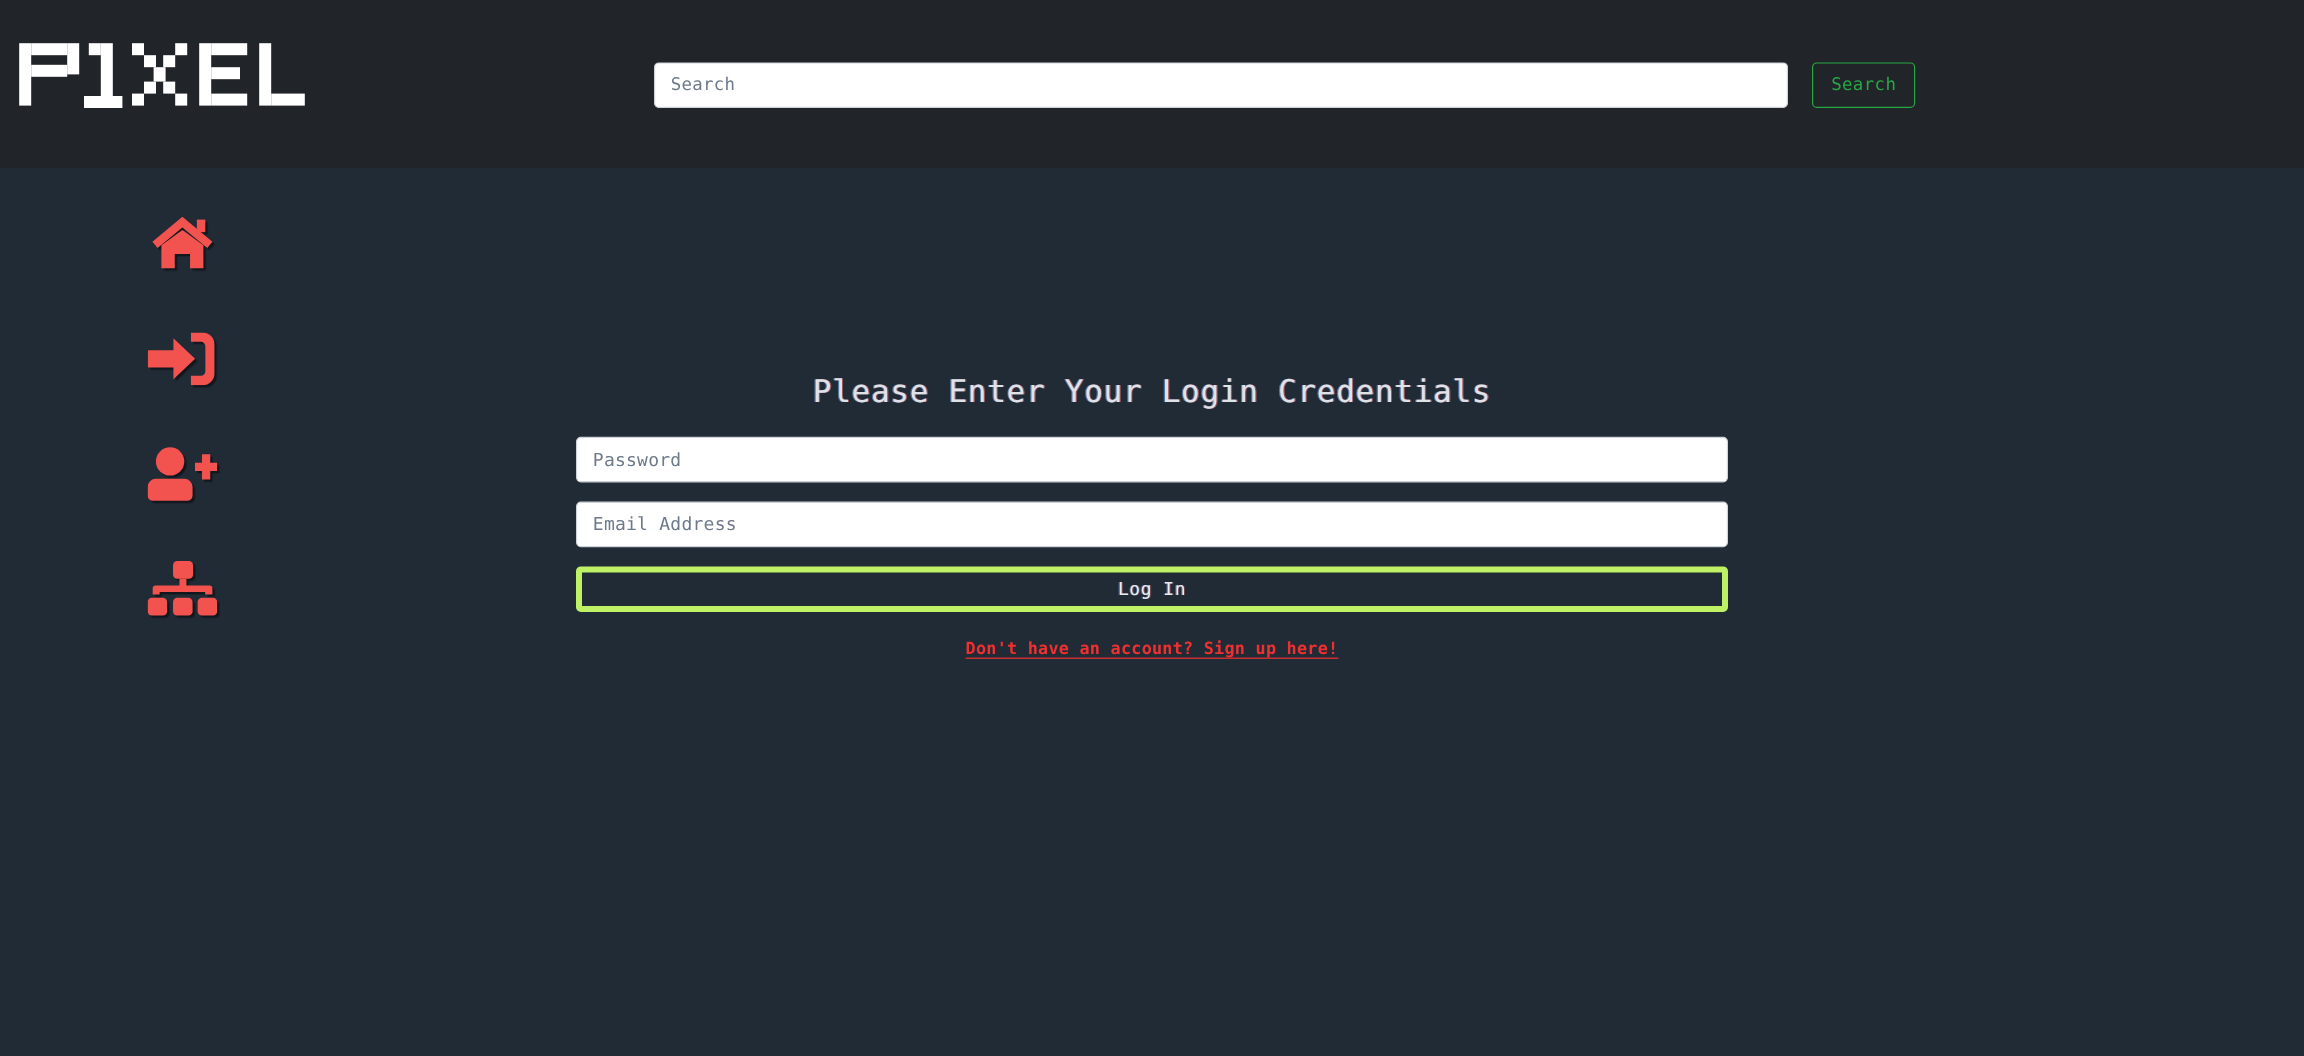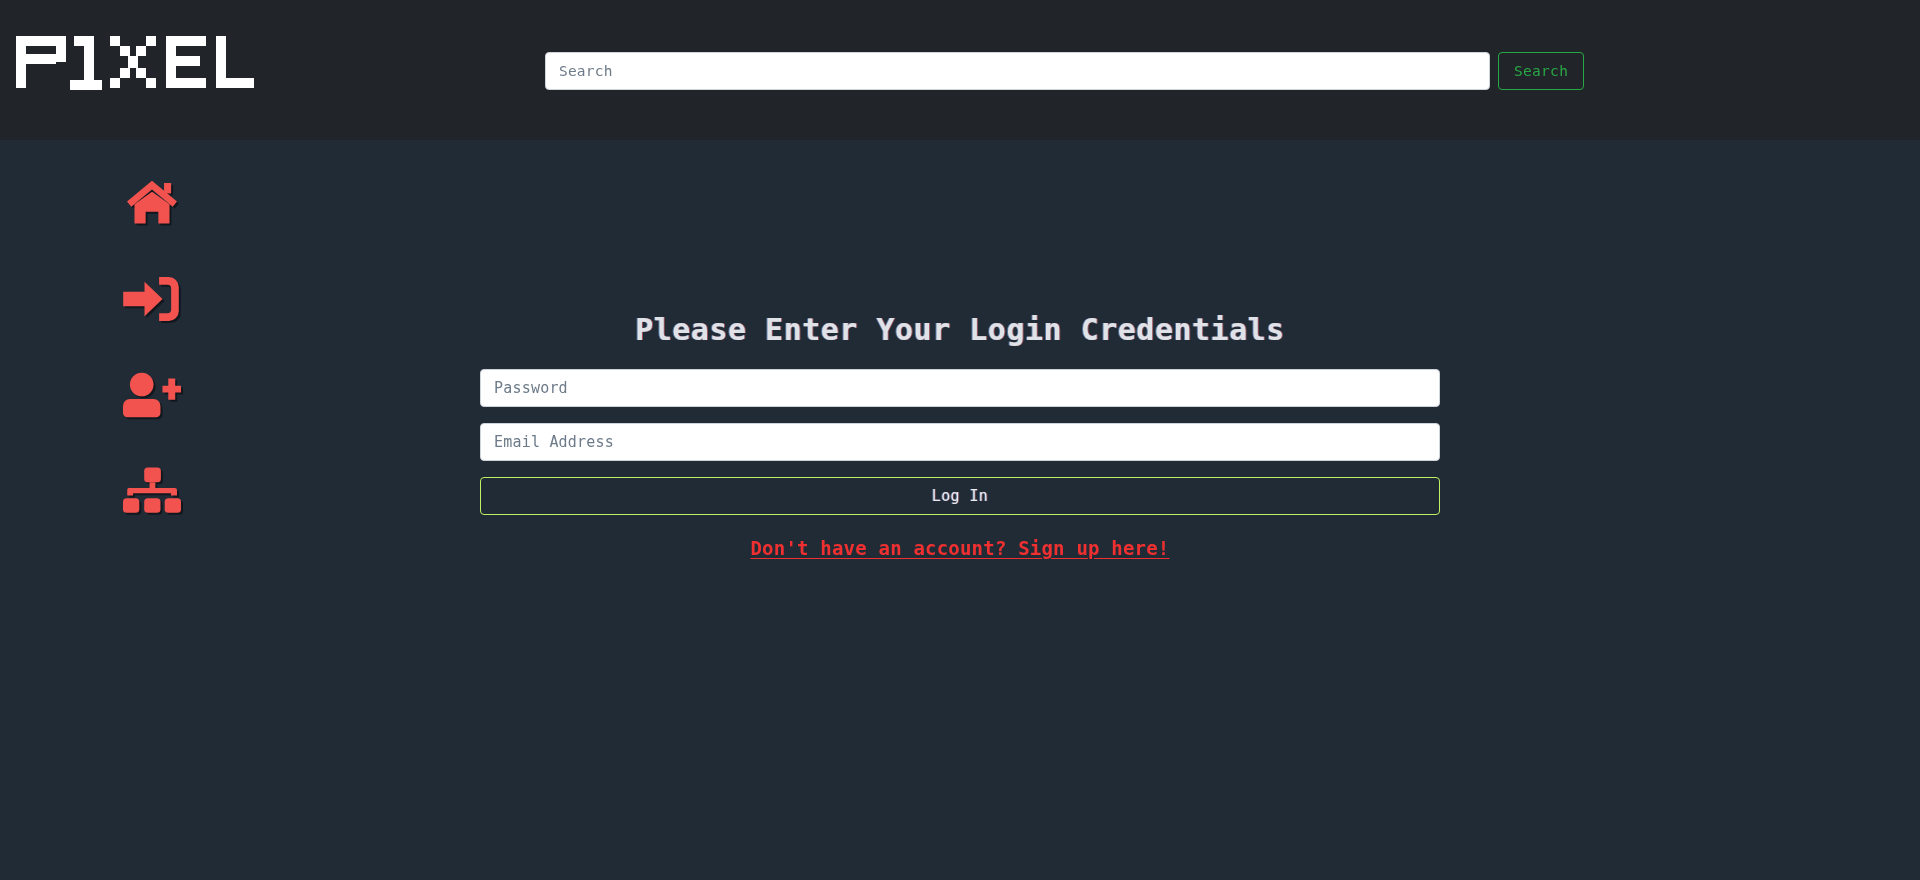--- a/index.html
+++ b/index.html
@@ -35,21 +35,21 @@
   }
 
   #logo-svg { display: block; }
 
   #search-area {
     position: absolute;
     left: 545px;
     top: 52px;
     display: flex;
     align-items: stretch;
-    gap: 0;
+    gap: 12px;
   }
 
   #search-input {
     width: 945px;
     height: 38px;
     background: #ffffff;
     border: 1px solid #ced4da;
     border-radius: 4px;
     padding: 0 13px;
     font-family: "DejaVu Sans Mono", monospace;
@@ -124,22 +124,22 @@
   #login-card {
     position: absolute;
     left: 480px;
     top: 172px;
     width: 960px;
   }
 
   #login-heading {
     text-align: center;
     font-family: "DejaVu Sans Mono", monospace;
-    font-size: 30px;
-    font-weight: bold;
+    font-size: 26px;
+    font-weight: normal;
     color: #dfe3e8;
     letter-spacing: 0.5px;
     margin-bottom: 22px;
     text-shadow: 1px 0 0 rgba(255,120,120,0.55), -1px 0 0 rgba(120,180,255,0.55);
   }
 
   .form-input {
     display: block;
     width: 960px;
     height: 38px;
@@ -157,38 +157,38 @@
   .form-input::placeholder {
     color: #6c7a89;
     opacity: 1;
   }
 
   #login-button {
     display: block;
     width: 960px;
     height: 38px;
     background: transparent;
-    border: 1px solid #bef264;
+    border: 5px solid #bef264;
     border-radius: 4px;
     color: #e9ecef;
     font-family: "DejaVu Sans Mono", monospace;
     font-size: 15px;
     cursor: pointer;
     letter-spacing: 0.4px;
     text-shadow: 1px 0 0 rgba(255,120,120,0.35), -1px 0 0 rgba(120,180,255,0.45);
   }
 
   #signup-row {
     margin-top: 22px;
     text-align: center;
   }
 
   #signup-link {
     font-family: "DejaVu Sans Mono", monospace;
-    font-size: 19px;
+    font-size: 14px;
     font-weight: bold;
     color: #f03030;
     text-underline-offset: 3px;
     cursor: pointer;
     letter-spacing: 0.2px;
   }
 </style>
 </head>
 <body>
 

